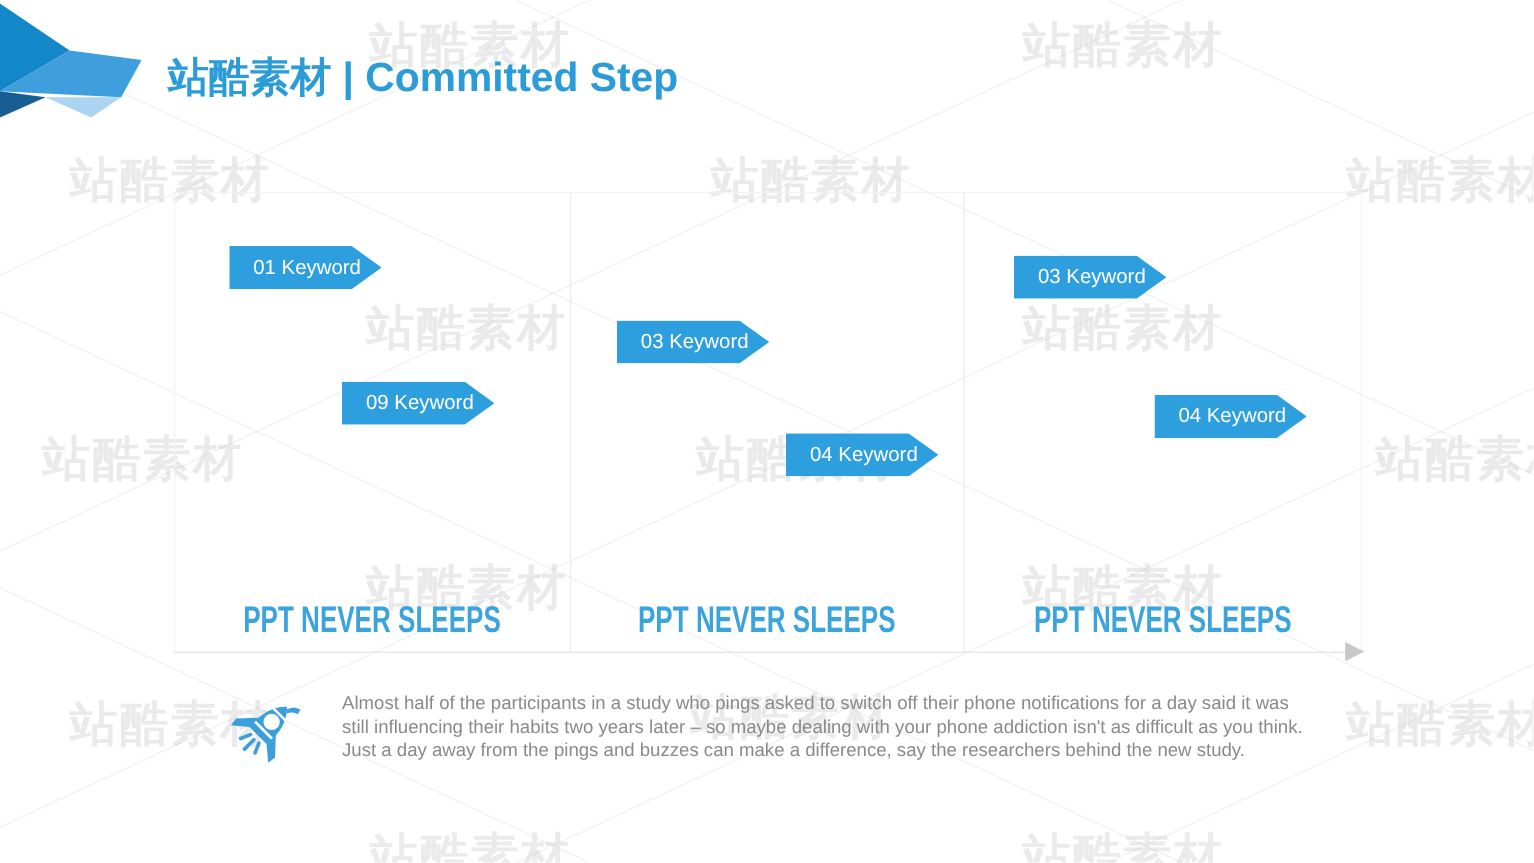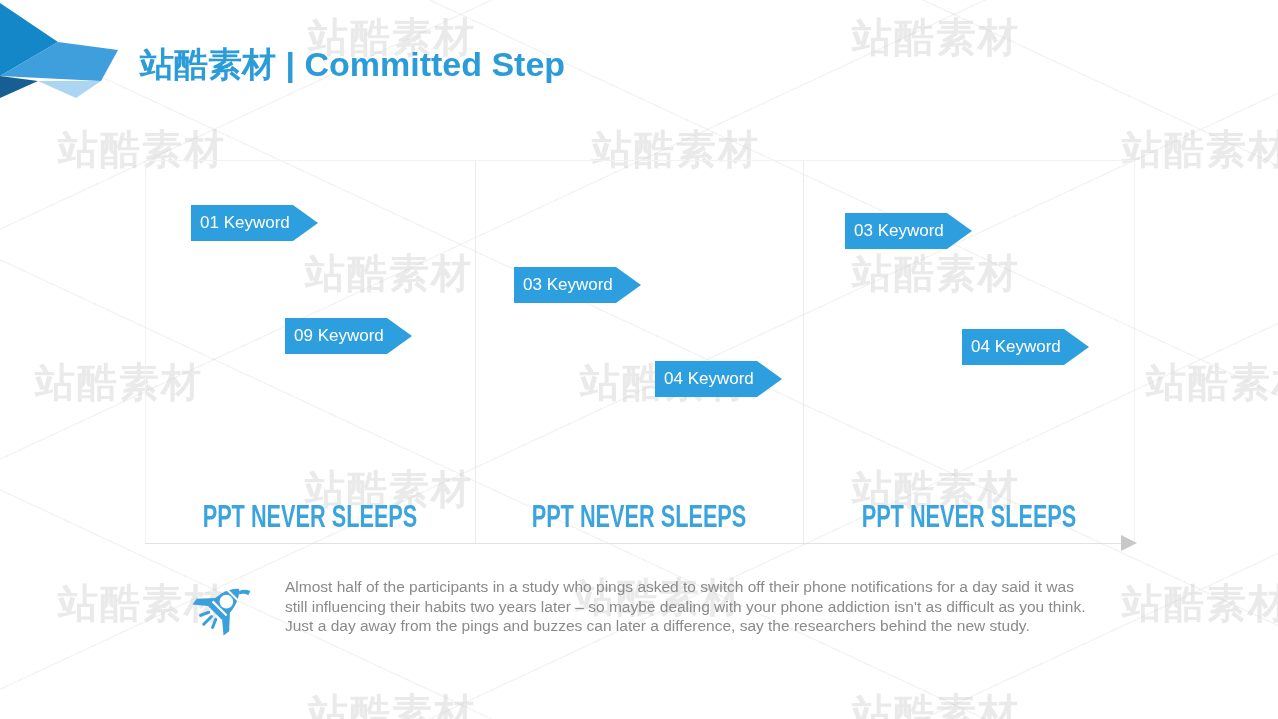--- a/index.html
+++ b/index.html
@@ -45,21 +45,21 @@
   .timeline-arrow {
     position:absolute; left:1121px; top:535px; z-index:1;
     width:0; height:0;
     border-top:8px solid transparent; border-bottom:8px solid transparent;
     border-left:16px solid var(--arrow);
   }
   
   .tag {
     position:absolute; z-index:3; width:127px; height:36px;
     background:var(--accent); color:#ffffff;
-    font-size:17px; line-height:36px; padding-left:9px;
+    font-size:17px; line-height:36px; padding-left:20px;
     clip-path:polygon(0 0, calc(100% - 25px) 0, 100% 50%, calc(100% - 25px) 100%, 0 100%);
     white-space:nowrap;
   }
   
   .col-heading {
     position:absolute; top:499px; z-index:2; text-align:center;
     font-size:31px; font-weight:800; color:var(--heading);
     transform:scaleX(0.70); transform-origin:center; white-space:nowrap;
     letter-spacing:0px;
   }
@@ -130,16 +130,16 @@
       <circle cx="36" cy="25" r="6.8" fill="#ffffff"></circle>
       <rect x="25" y="33.5" width="22" height="2.2" fill="#ffffff"></rect>
       <path d="M26 30 L13 44 L14 51 L26 41 Z" style="fill:var(--rocket)"></path>
       <path d="M46 30 L59 44 L58 51 L46 41 Z" style="fill:var(--rocket)"></path>
       <path d="M31 45 L27.5 53 M36 46 L36 57 M41 45 L44.5 53" style="stroke:var(--rocket)" stroke-width="3" stroke-linecap="round" fill="none"></path>
     </g>
   </svg>
   <div class="para">
     <div>Almost half of the participants in a study who pings asked to switch off their phone notifications for a day said it was</div>
     <div>still influencing their habits two years later – so maybe dealing with your phone addiction isn't as difficult as you think.</div>
-    <div>Just a day away from the pings and buzzes can later a difference, say the researchers behind the new study.</div>
+    <div>Just a day away from the pings and buzzes can make a difference, say the researchers behind the new study.</div>
   </div>
 
 </div>
 
 </body></html>

